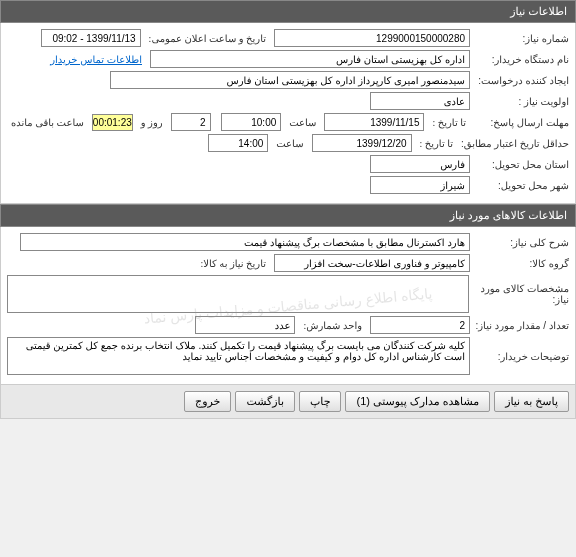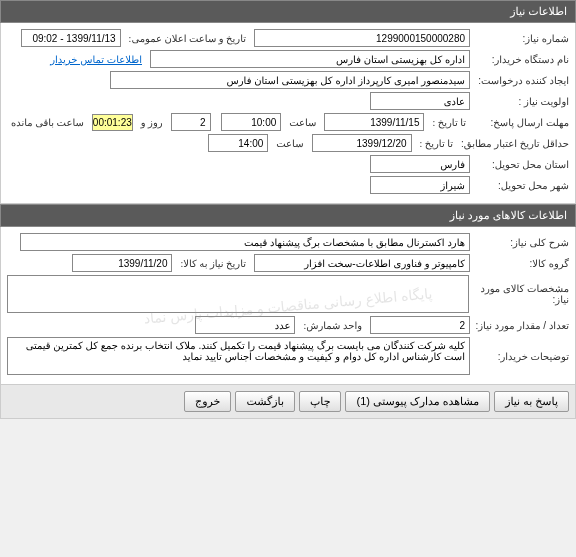--- a/index.html
+++ b/index.html
@@ -43,21 +43,21 @@
 .field {
   background: #fff;
   border: 1px solid #888;
   padding: 2px 4px;
   font-size: 10px;
   min-height: 18px;
   display: inline-flex;
   align-items: center;
 }
 .field-long { width: 320px; }
-.field-med { width: 216px; }
+.field-med { width: 196px; }
 .field-sm { width: 100px; }
 .field-xs { width: 60px; }
 .field-tiny { width: 40px; }
 .link-btn {
   color: #0066cc;
   text-decoration: underline;
   cursor: pointer;
   font-size: 10px;
   padding: 0 4px;
   margin-left: 32px;
@@ -178,21 +178,20 @@
 
   <div class="row">
     <span class="label">شرح کلی نیاز:</span>
     <span class="field" style="width:450px">هارد اکسترنال مطابق با مشخصات برگ پیشنهاد قیمت</span>
   </div>
 
   <div class="row">
     <span class="label">گروه کالا:</span>
     <span class="field field-med">کامپیوتر و فناوری اطلاعات-سخت افزار</span>
     <span class="label-sm">تاریخ نیاز به کالا:</span>
-    <span class="field field-sm">1399/11/20</span>
   </div>
 
   <div class="row">
     <span class="label">مشخصات کالای مورد نیاز:</span>
     <span class="textarea-field"></span>
   </div>
 
   <div class="row">
     <span class="label">تعداد / مقدار مورد نیاز:</span>
     <span class="field field-sm">2</span>

